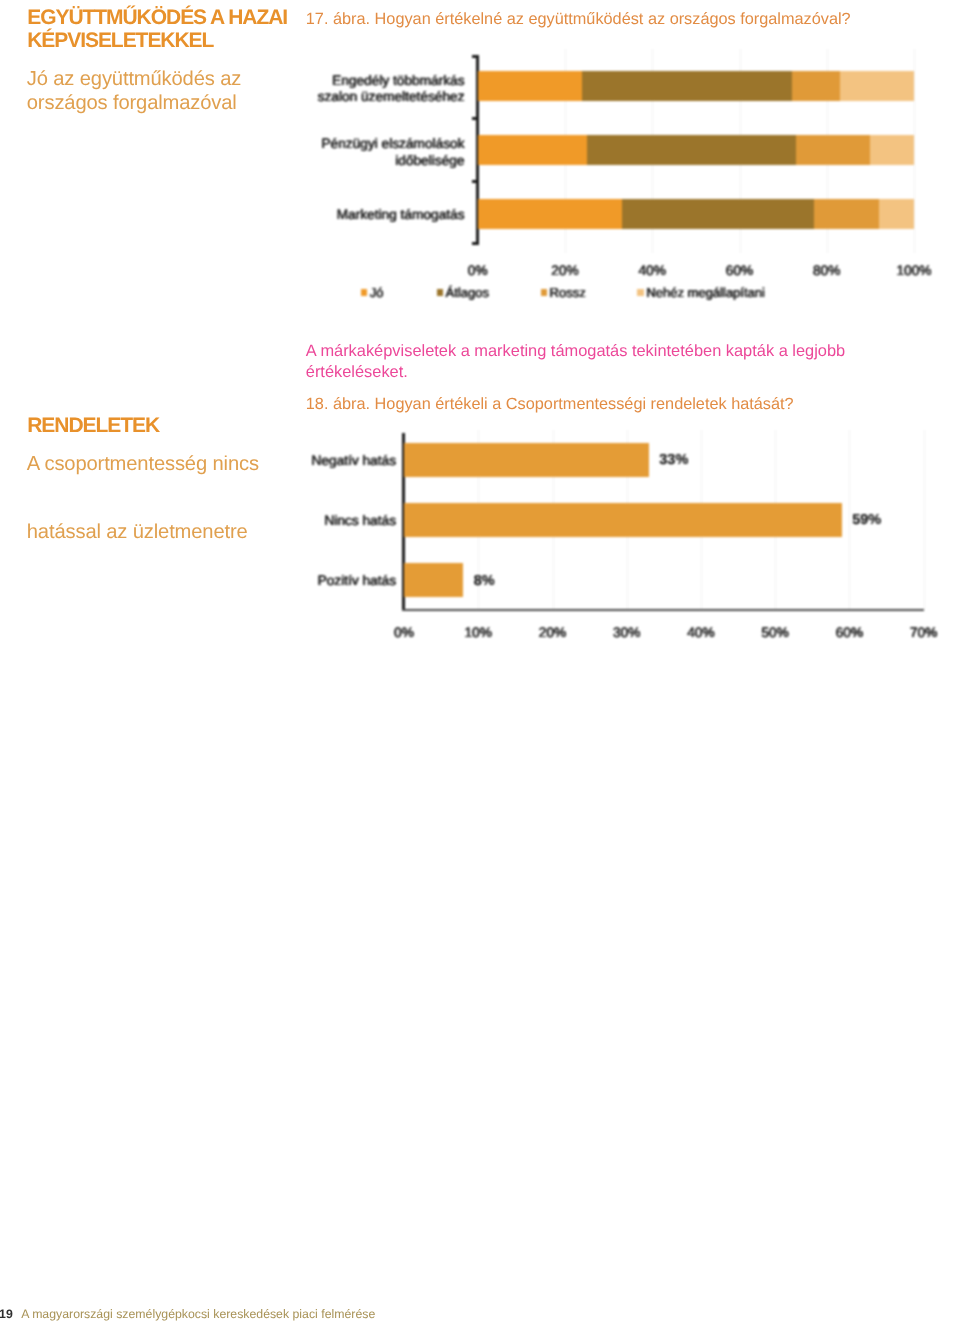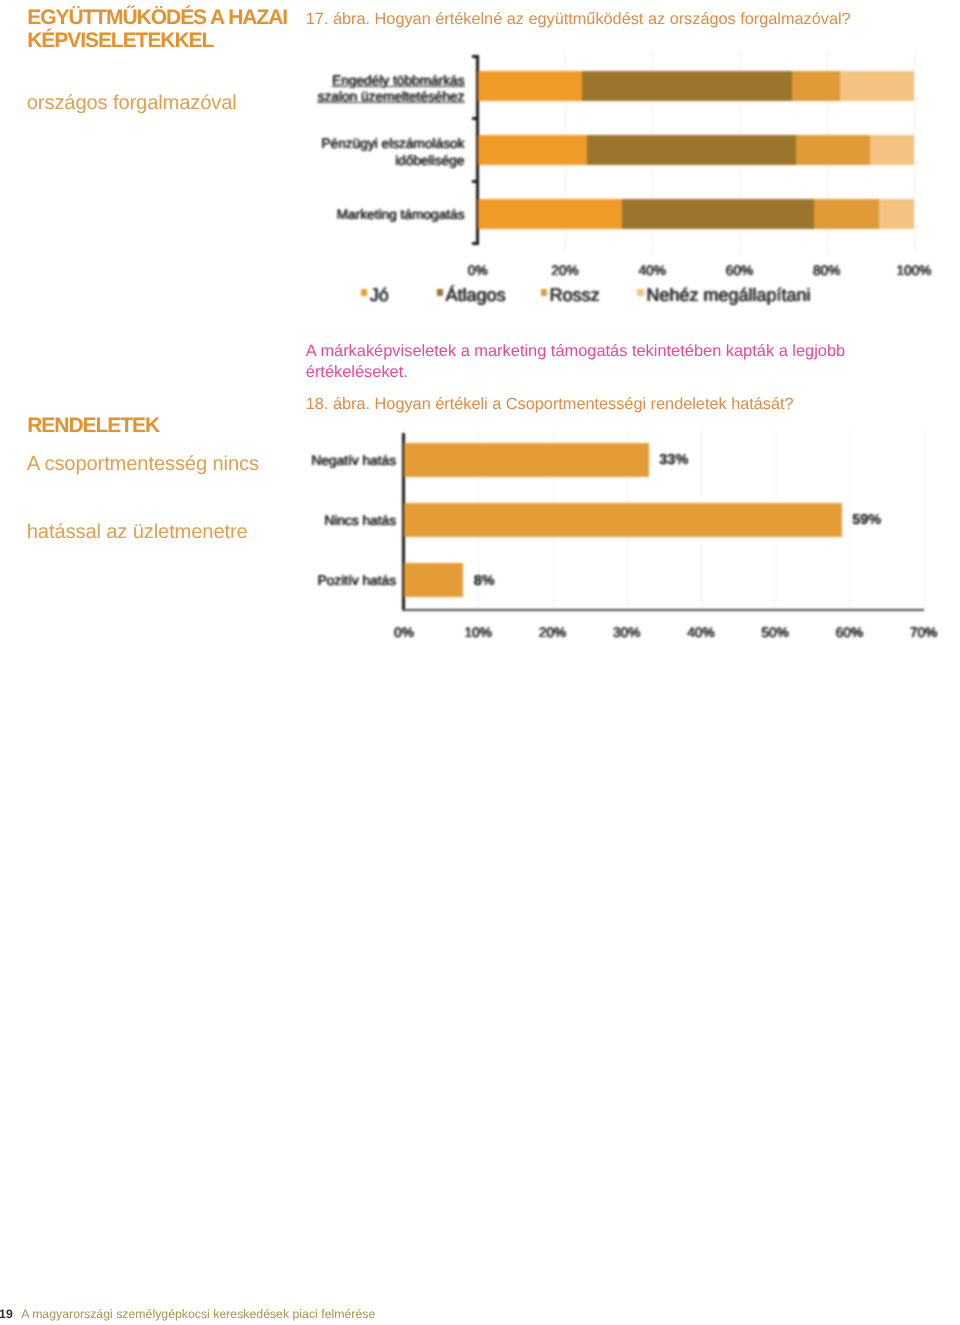--- a/index.html
+++ b/index.html
@@ -22,30 +22,31 @@
   .tickmark{position:absolute;background:#1c1c1c;}
   .gridline{position:absolute;background:#f2f2f2;}
   .seg{position:absolute;}
   .catlab{position:absolute;text-align:right;color:#303030;font-size:13.7px;
           line-height:16.3px;white-space:nowrap;
           text-shadow:0 0 0.7px #303030,0.3px 0 0.4px #303030,-0.3px 0 0.4px #303030;}
   .xlab{position:absolute;text-align:center;color:#303030;font-size:13.7px;white-space:nowrap;
          text-shadow:0 0 0.7px #303030,0.3px 0 0.4px #303030,-0.3px 0 0.4px #303030;}
   .dlab{position:absolute;color:#262626;font-size:14.5px;font-weight:bold;white-space:nowrap;
          text-shadow:0 0 0.6px #262626;}
-  .lgd{position:absolute;color:#303030;font-size:18px;white-space:nowrap;
+  .lgd{position:absolute;color:#303030;font-size:13px;white-space:nowrap;
         text-shadow:0 0 0.7px #303030,0.3px 0 0.4px #303030,-0.3px 0 0.4px #303030;}
   .lgdsw{position:absolute;width:6.6px;height:6.6px;}
 </style>
 </head>
 <body>
 
 <div class="page">
 <div class="sec-head" style="left:27.2px;top:5.5px;">EGYÜTTMŰKÖDÉS A HAZAI</div>
 <div class="sec-head" style="left:27.2px;top:28.8px;">KÉPVISELETEKKEL</div>
+<div class="sec-sub" style="left:26.8px;top:67.2px;">Jó az együttműködés az</div>
 <div class="sec-sub" style="left:26.8px;top:91.3px;">országos forgalmazóval</div>
 <div class="fig-cap" style="left:305.8px;top:10.1px;">17. ábra. Hogyan értékelné az együttműködést az országos forgalmazóval?</div>
 <div class="chart" style="left:0;top:0;width:960px;height:310px;">
   <div class="gridline" style="left:565.0px;top:48.5px;width:1px;height:204.9px;"></div>
   <div class="gridline" style="left:652.2px;top:48.5px;width:1px;height:204.9px;"></div>
   <div class="gridline" style="left:739.5px;top:48.5px;width:1px;height:204.9px;"></div>
   <div class="gridline" style="left:826.7px;top:48.5px;width:1px;height:204.9px;"></div>
   <div class="gridline" style="left:914.0px;top:48.5px;width:1px;height:204.9px;"></div>
   <div class="axis-v" style="left:476.2px;top:54.5px;width:3.0px;height:190.9px;"></div>
   <div class="tickmark" style="left:471.7px;top:116.6px;width:6.4px;height:3.0px;"></div>
@@ -63,21 +64,21 @@
     <div class="seg" style="left:586.77px;top:0;width:209.42px;height:30.0px;background:#9B752B;"></div>
     <div class="seg" style="left:796.20px;top:0;width:74.17px;height:30.0px;background:#E09A38;"></div>
     <div class="seg" style="left:870.37px;top:0;width:43.63px;height:30.0px;background:#F3C381;"></div>
   </div>
   <div style="position:absolute;left:0;top:198.58333333333334px;height:30.0px;width:960px;">
     <div class="seg" style="left:477.70px;top:0;width:143.98px;height:30.0px;background:#F09A28;"></div>
     <div class="seg" style="left:621.68px;top:0;width:191.97px;height:30.0px;background:#9B752B;"></div>
     <div class="seg" style="left:813.65px;top:0;width:65.45px;height:30.0px;background:#E09A38;"></div>
     <div class="seg" style="left:879.10px;top:0;width:34.90px;height:30.0px;background:#F3C381;"></div>
   </div>
-  <div class="catlab" style="right:495.5px;top:72.82px;text-decoration:underline;"><span>Engedély többmárkás</span><br><span>szalon üzemeltetéséhez</span></div>
+  <div class="catlab" style="right:495.5px;top:72.82px;"><span>Engedély többmárkás</span><br><span>szalon üzemeltetéséhez</span></div>
   <div class="catlab" style="right:495.5px;top:136.45px;"><span>Pénzügyi elszámolások</span><br><span>időbelisége</span></div>
   <div class="catlab" style="right:495.5px;top:206.73px;"><span>Marketing támogatás</span></div>
   <div class="xlab" style="left:447.7px;top:262.5px;width:60px;">0%</div>
   <div class="xlab" style="left:535.0px;top:262.5px;width:60px;">20%</div>
   <div class="xlab" style="left:622.2px;top:262.5px;width:60px;">40%</div>
   <div class="xlab" style="left:709.5px;top:262.5px;width:60px;">60%</div>
   <div class="xlab" style="left:796.7px;top:262.5px;width:60px;">80%</div>
   <div class="xlab" style="left:884.0px;top:262.5px;width:60px;">100%</div>
   <div class="lgdsw" style="left:360.7px;top:289.3px;background:#F09A28;"></div>
   <div class="lgd" style="left:369.8px;top:285.2px;">Jó</div>

